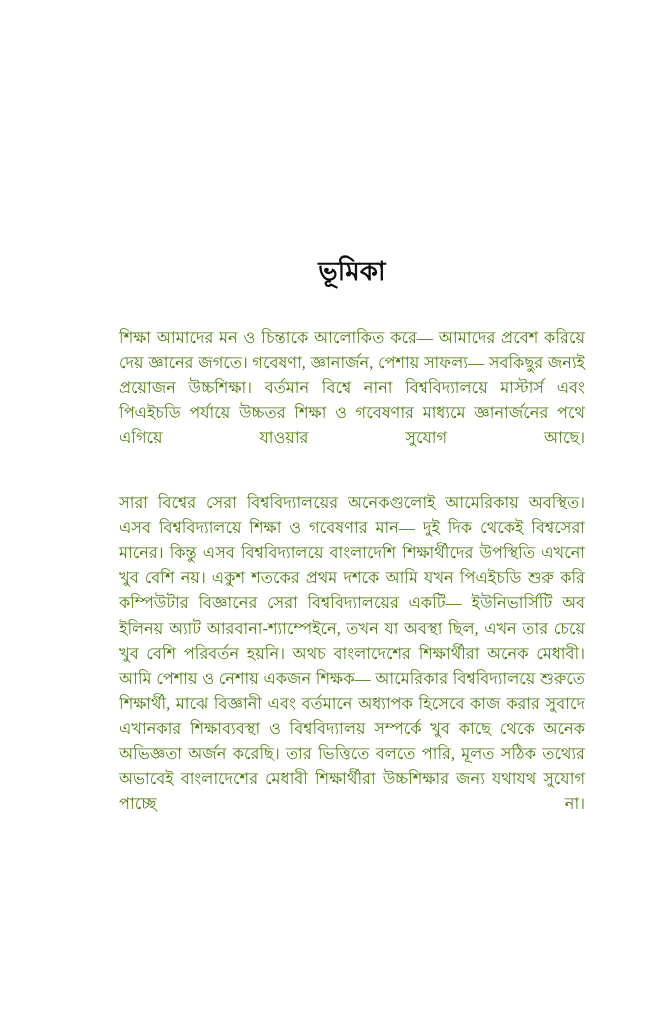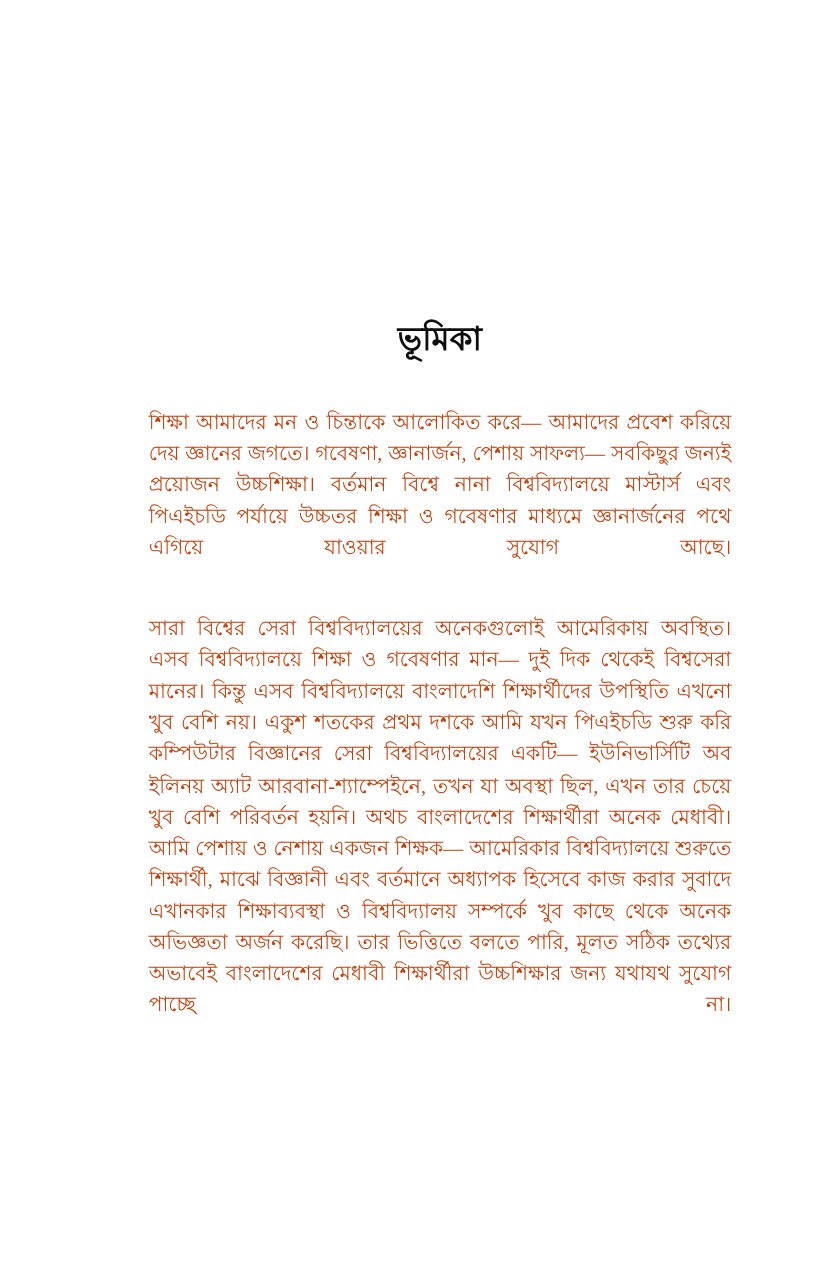--- a/index.html
+++ b/index.html
@@ -33,21 +33,21 @@
     color: #0e0e0e;
     text-align: center;
     margin: 0 0 37px 0;
     letter-spacing: 0.2px;
   }
 
   .body-par {
     font-family: "Liberation Serif", "DejaVu Serif", serif;
     font-size: 16.2px;
     line-height: 25.1px;
-    color: #c2410c;
+    color: #4d7c0f;
     text-align: justify;
     text-justify: inter-word;
     margin: 0 0 15px 0;
     word-spacing: 0.3px;
     -webkit-font-smoothing: none;
   }
 
   .body-par:last-child {
     margin-bottom: 0;
   }

